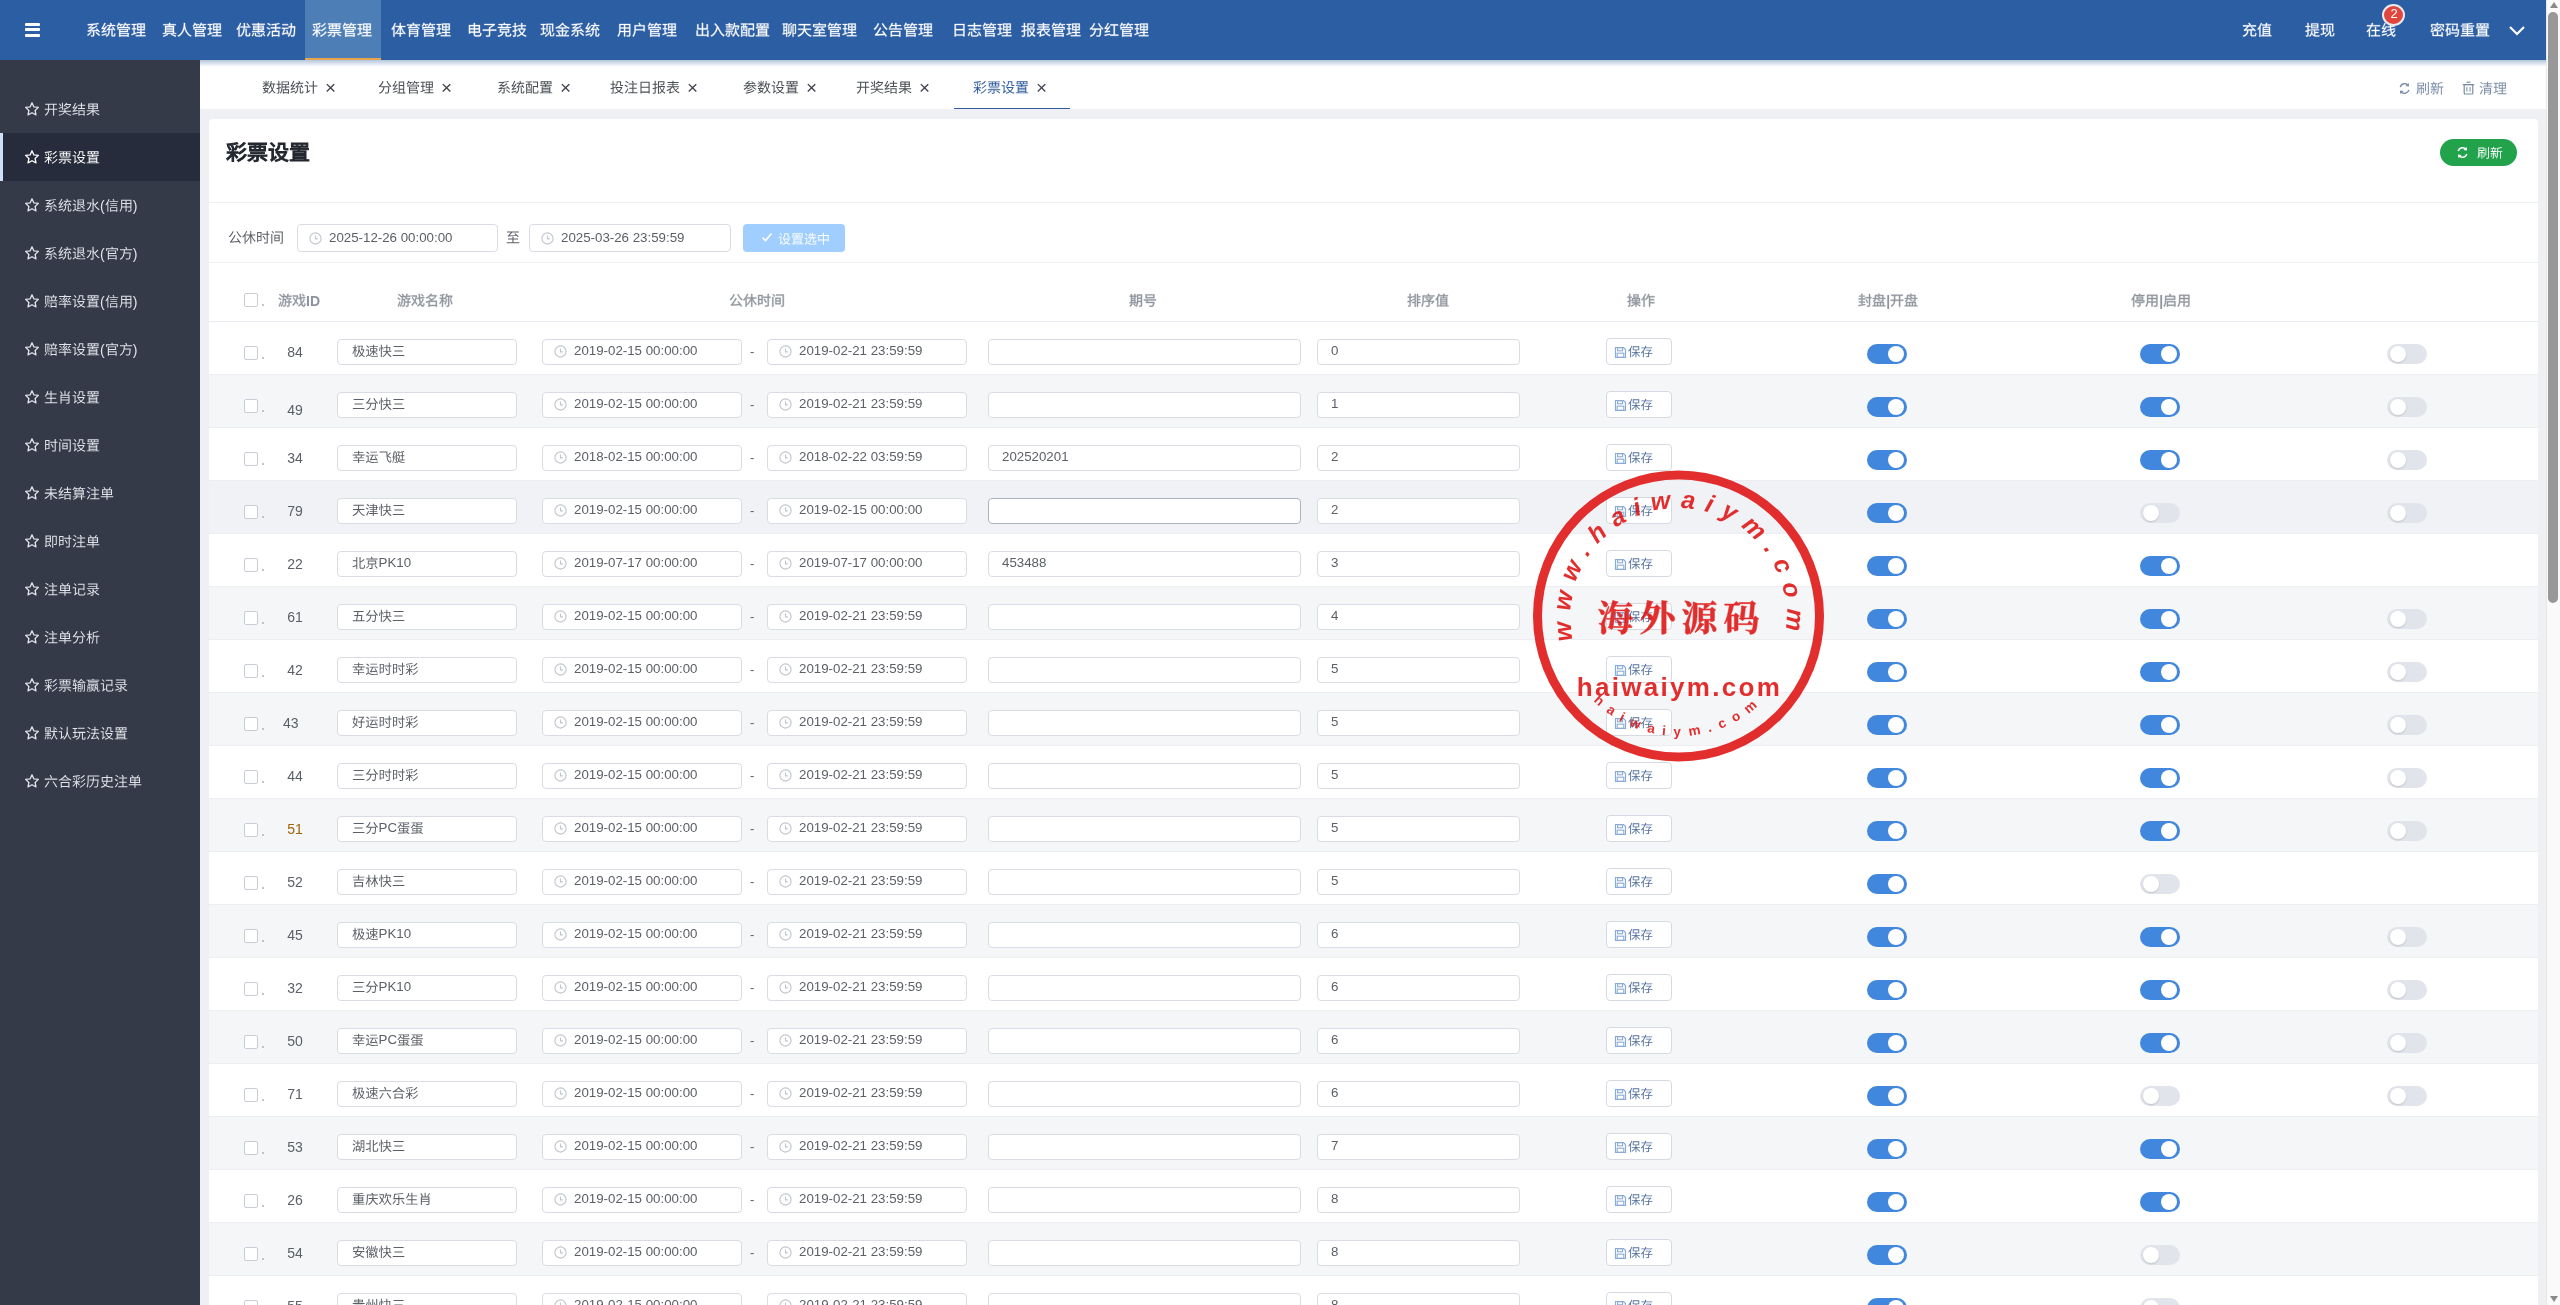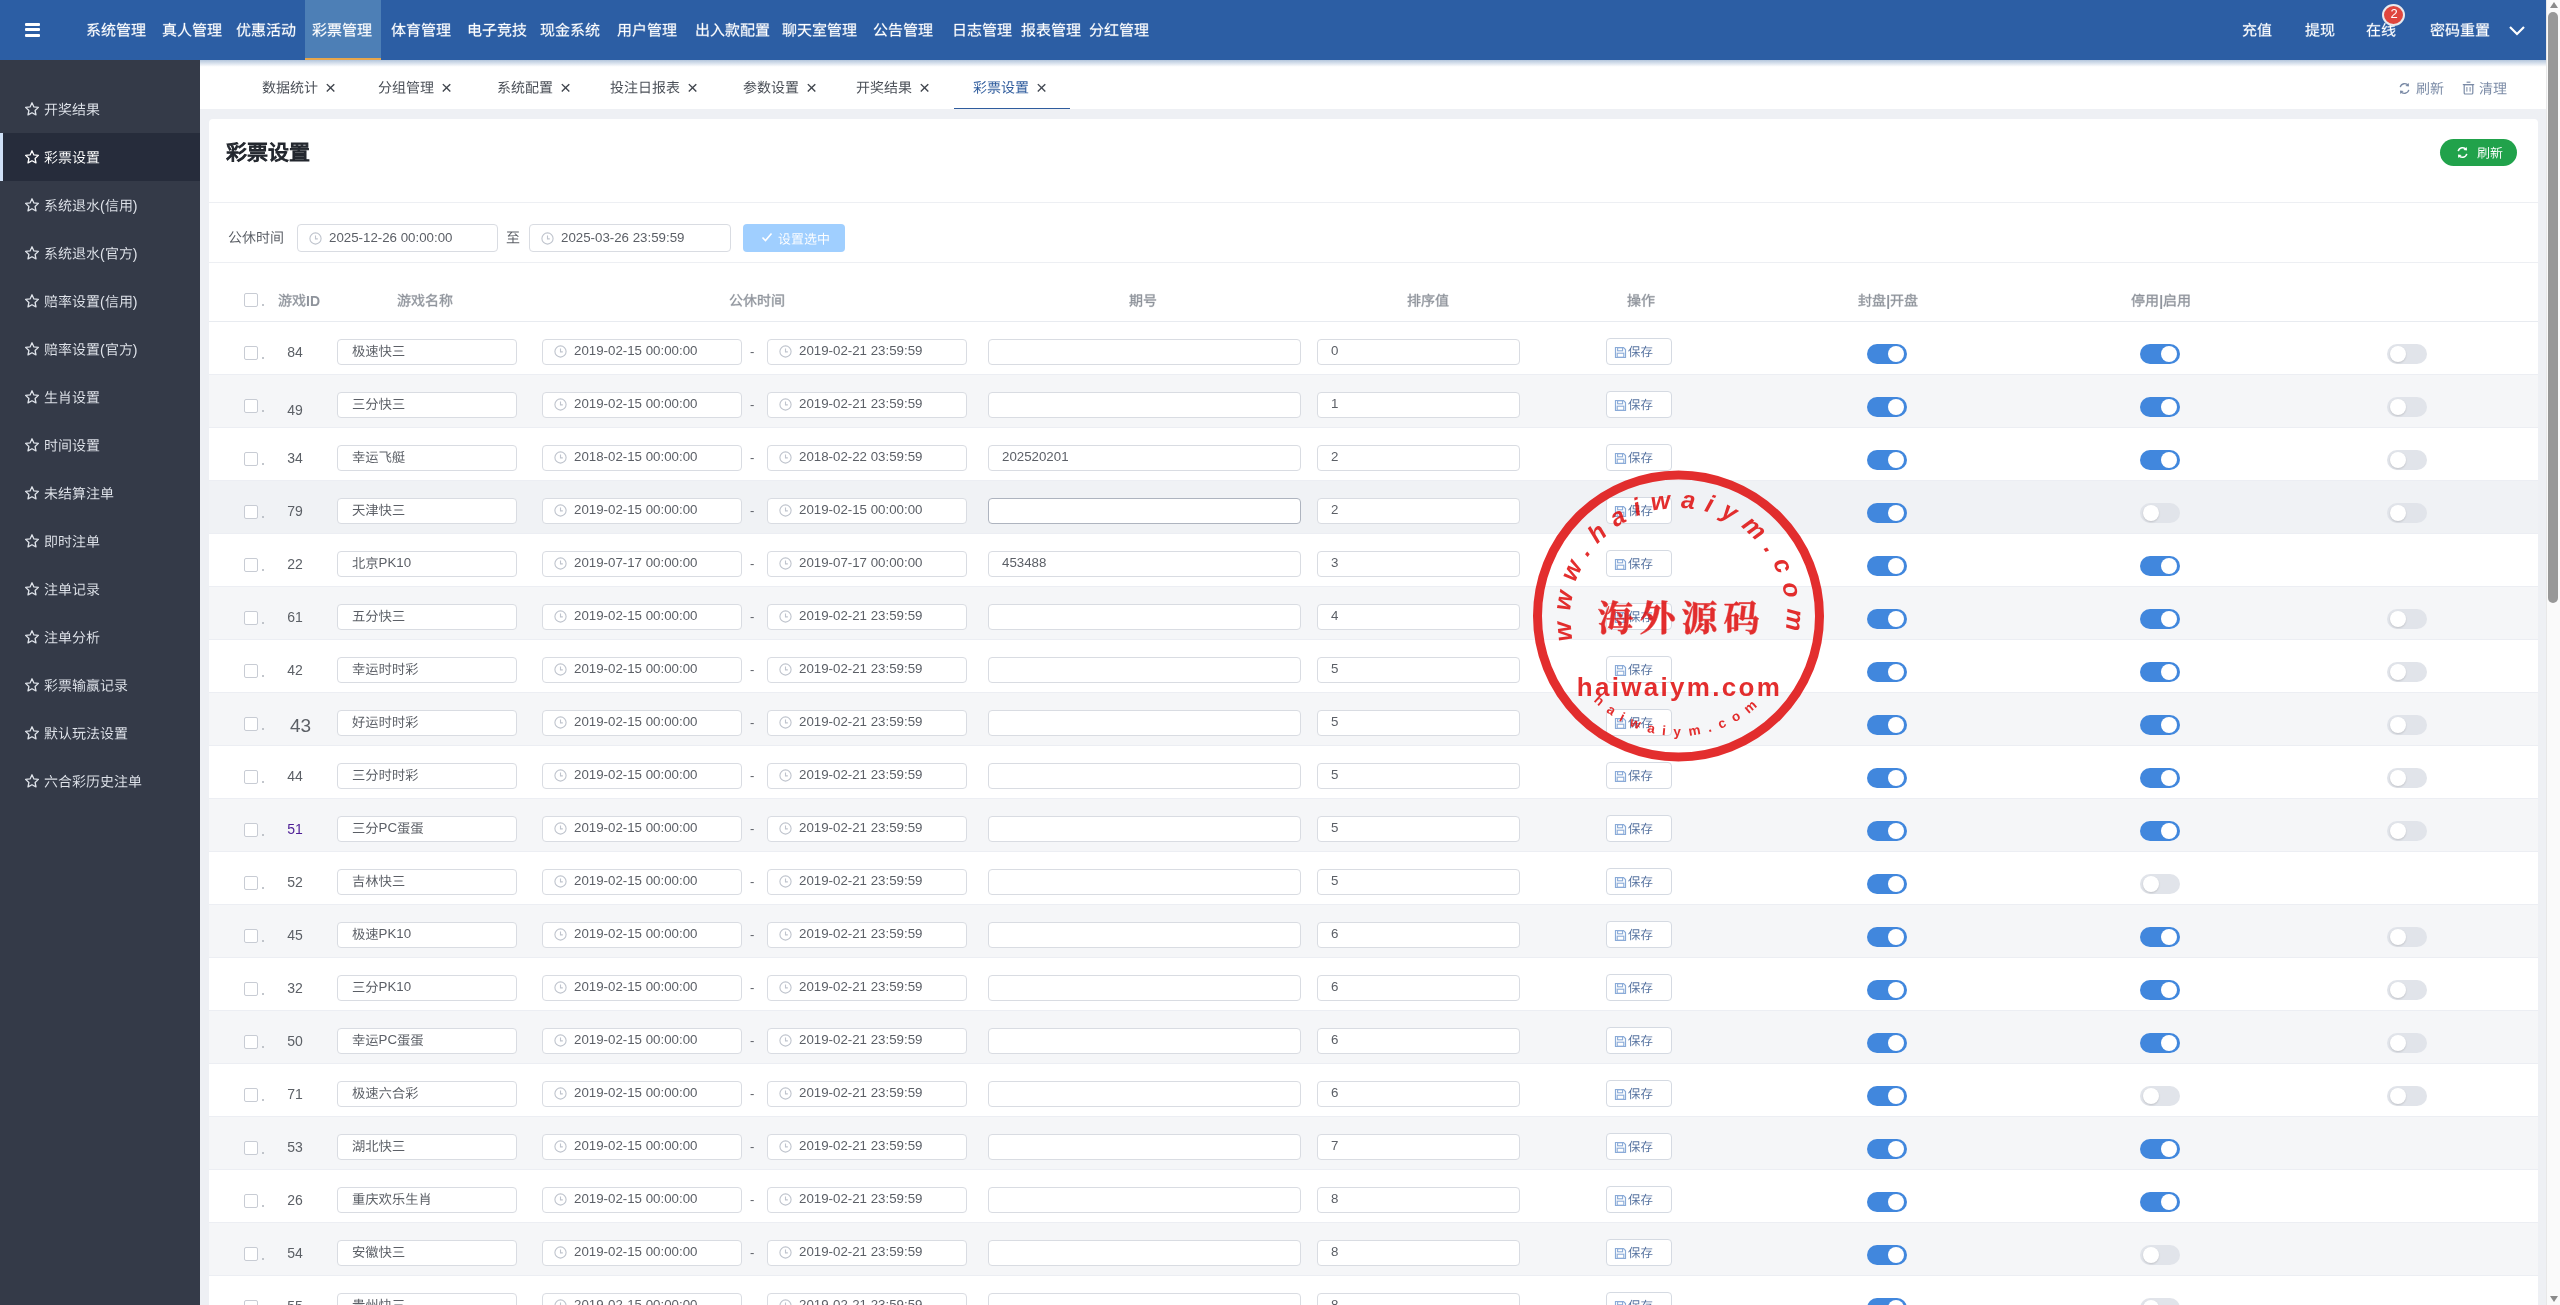--- a/index.html
+++ b/index.html
@@ -1060,21 +1060,21 @@
 <div class="ab" style="left:1867px;top:662px;width:40px;height:20px;border-radius:10px;background:#4187dd"></div>
 <div class="ab" style="left:1888px;top:664px;width:16px;height:16px;border-radius:50%;background:#fff"></div>
 <div class="ab" style="left:2140px;top:662px;width:40px;height:20px;border-radius:10px;background:#4187dd"></div>
 <div class="ab" style="left:2161px;top:664px;width:16px;height:16px;border-radius:50%;background:#fff"></div>
 <div class="ab" style="left:2387px;top:662px;width:40px;height:20px;border-radius:10px;background:#e1e4ea"></div>
 <div class="ab" style="left:2390px;top:664px;width:16px;height:16px;border-radius:50%;background:#fff;box-shadow:0 1px 2px rgba(0,0,0,.15)"></div>
 <div class="ab" style="left:209px;top:692.5px;width:2329px;height:53px;background:#f5f6f8"></div>
 <div class="ab" style="left:209px;top:744.5px;width:2329px;height:1px;background:#eceef3"></div>
 <div class="ab" style="left:244px;top:716.5px;width:14px;height:14px;border:1px solid #c8ccd4;border-radius:2px;background:#fff;box-sizing:border-box"></div>
 <div class="ab" style="left:262px;top:727.5px;width:2px;height:2px;border-radius:50%;background:#aeb3bb"></div>
-<div class="ab lt " style="left:290px;top:715.5px;font-size:19px;color:#5c6066">43</div>
+<div class="ab lt " style="left:283px;top:715.5px;font-size:14px;color:#5c6066">43</div>
 <div class="ab" style="left:337px;top:709.5px;width:180px;height:26px;border:1px solid #d9dce2;border-radius:4px;background:#fff;box-sizing:border-box"></div>
 <svg class="ab " style="left:352px;top:714.5px" width="69" height="15" viewBox="0 0 69 15">
     <g transform="translate(0 11.97) scale(0.0133)" fill="#5b5f66">
       <use href="#u597D" x="0"></use>
       <use href="#u8FD0" x="1000"></use>
       <use href="#u65F6" x="2000"></use>
       <use href="#u65F6" x="3000"></use>
       <use href="#u5F69" x="4000"></use>
     </g>
   </svg>
@@ -1157,21 +1157,21 @@
 <div class="ab" style="left:1867px;top:768px;width:40px;height:20px;border-radius:10px;background:#4187dd"></div>
 <div class="ab" style="left:1888px;top:770px;width:16px;height:16px;border-radius:50%;background:#fff"></div>
 <div class="ab" style="left:2140px;top:768px;width:40px;height:20px;border-radius:10px;background:#4187dd"></div>
 <div class="ab" style="left:2161px;top:770px;width:16px;height:16px;border-radius:50%;background:#fff"></div>
 <div class="ab" style="left:2387px;top:768px;width:40px;height:20px;border-radius:10px;background:#e1e4ea"></div>
 <div class="ab" style="left:2390px;top:770px;width:16px;height:16px;border-radius:50%;background:#fff;box-shadow:0 1px 2px rgba(0,0,0,.15)"></div>
 <div class="ab" style="left:209px;top:798.5px;width:2329px;height:53px;background:#f5f6f8"></div>
 <div class="ab" style="left:209px;top:850.5px;width:2329px;height:1px;background:#eceef3"></div>
 <div class="ab" style="left:244px;top:822.5px;width:14px;height:14px;border:1px solid #c8ccd4;border-radius:2px;background:#fff;box-sizing:border-box"></div>
 <div class="ab" style="left:262px;top:833.5px;width:2px;height:2px;border-radius:50%;background:#aeb3bb"></div>
-<div class="ab lt " style="left:287.219px;top:821.5px;font-size:14px;color:#4c1d95">51</div>
+<div class="ab lt " style="left:287.219px;top:821.5px;font-size:14px;color:#a16207">51</div>
 <div class="ab" style="left:337px;top:815.5px;width:180px;height:26px;border:1px solid #d9dce2;border-radius:4px;background:#fff;box-sizing:border-box"></div>
 <svg class="ab " style="left:352px;top:820.5px" width="29" height="15" viewBox="0 0 29 15">
     <g transform="translate(0 11.97) scale(0.0133)" fill="#5b5f66">
       <use href="#u4E09" x="0"></use>
       <use href="#u5206" x="1000"></use>
     </g>
   </svg>
 <div class="ab lt " style="left:378.6px;top:821.099px;font-size:13.3px;color:#5b5f66">PC</div>
 <svg class="ab " style="left:396.663px;top:820.5px" width="29" height="15" viewBox="0 0 29 15">
     <g transform="translate(0 11.97) scale(0.0133)" fill="#5b5f66">

